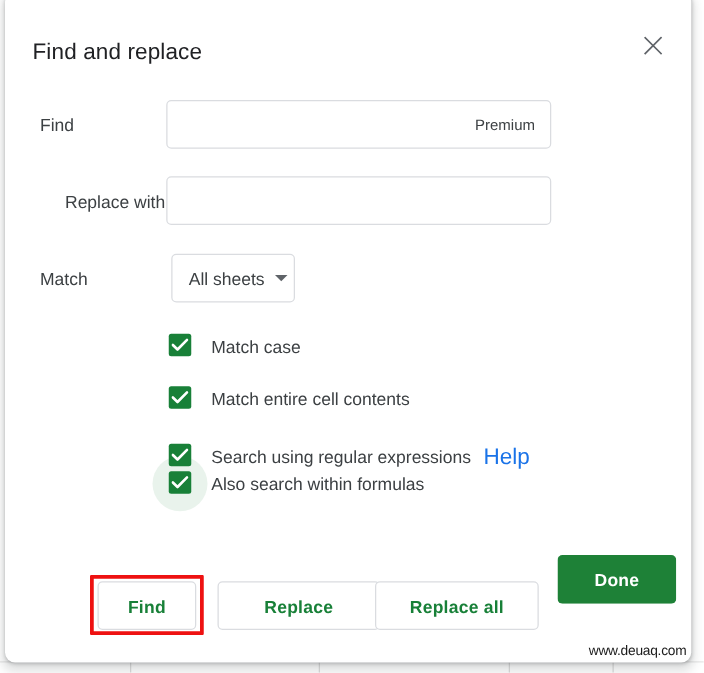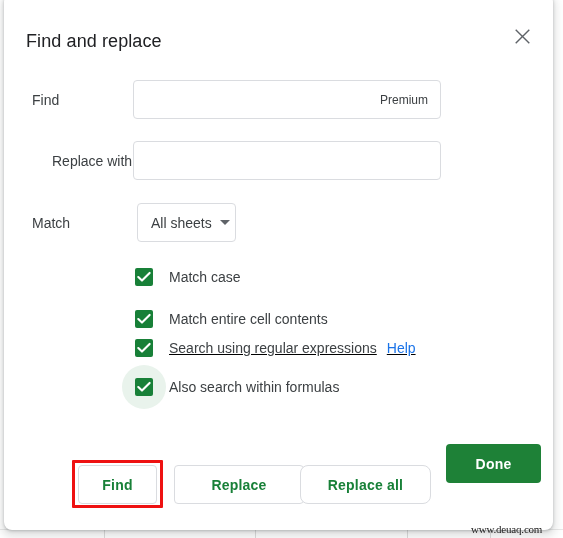--- a/index.html
+++ b/index.html
@@ -140,26 +140,26 @@
     border-left: 5px solid transparent;
     border-right: 5px solid transparent;
     border-top: 5px solid #5f6368;
   }
 
   
   .cb-row {
     position: absolute;
     left: 131px;
     display: flex;
-    align-items: center;
+    align-items: flex-start;
     cursor: pointer;
   }
   #cb-row-0 { top: 273px; }
   #cb-row-1 { top: 315px; }
-  #cb-row-2 { top: 344px; text-decoration: underline; }
+  #cb-row-2 { top: 361px; }
   #cb-row-3 { top: 383px; }
 
   .cb-ripple {
     position: absolute;
     left: -13px;
     top: -12px;
     width: 44px;
     height: 44px;
     border-radius: 50%;
     background: #e9f3ec;
@@ -183,21 +183,21 @@
     margin-left: 16px;
     font-size: 14px;
     line-height: 20px;
     color: #3c4043;
     white-space: nowrap;
   }
   .cb-help {
     position: relative;
     z-index: 1;
     margin-left: 10px;
-    font-size: 14px;
+    font-size: 18px;
     line-height: 20px;
     color: #1a73e8;
     cursor: pointer;
     white-space: nowrap;
   }
 
   
   .btn {
     position: absolute;
     height: 39px;
@@ -218,21 +218,21 @@
     background: #ffffff;
     color: #188038;
   }
   .btn-filled {
     border: 1px solid transparent;
     background: #1e8137;
     color: #ffffff;
   }
   #btn-find       { left: 74px;  top: 471px; width: 79px; }
   #btn-replace    { left: 170px; top: 471px; width: 130px; }
-  #btn-replaceall { left: 296px; top: 471px; width: 131px; border-radius: 8px; }
+  #btn-replaceall { left: 296px; top: 471px; width: 131px; }
   #btn-done       { left: 442px; top: 450px; width: 95px; }
 
   
   #find-highlight {
     position: absolute;
     left: 68px;
     top: 466px;
     width: 91px;
     height: 48px;
     box-sizing: border-box;
@@ -240,27 +240,26 @@
     border-radius: 1px;
     z-index: 5;
     pointer-events: none;
   }
 
   
   #watermark {
     position: absolute;
     left: 471px;
     top: 515px;
-    font-family: Liberation Serif, serif;
+    font-family: Liberation Sans, sans-serif;
     font-size: 11px;
     color: #1a1a1a;
     letter-spacing: -0.2px;
     white-space: nowrap;
     z-index: 9;
-    margin-top: 8px;
   }
 </style>
 </head>
 <body>
 
 <div id="backdrop">
   <div class="grid-row-line" style="bottom:8px;"></div>
   <div class="grid-col" style="left:104px;"></div>
   <div class="grid-col" style="left:255px;"></div>
   <div class="grid-col" style="left:407px;"></div>

